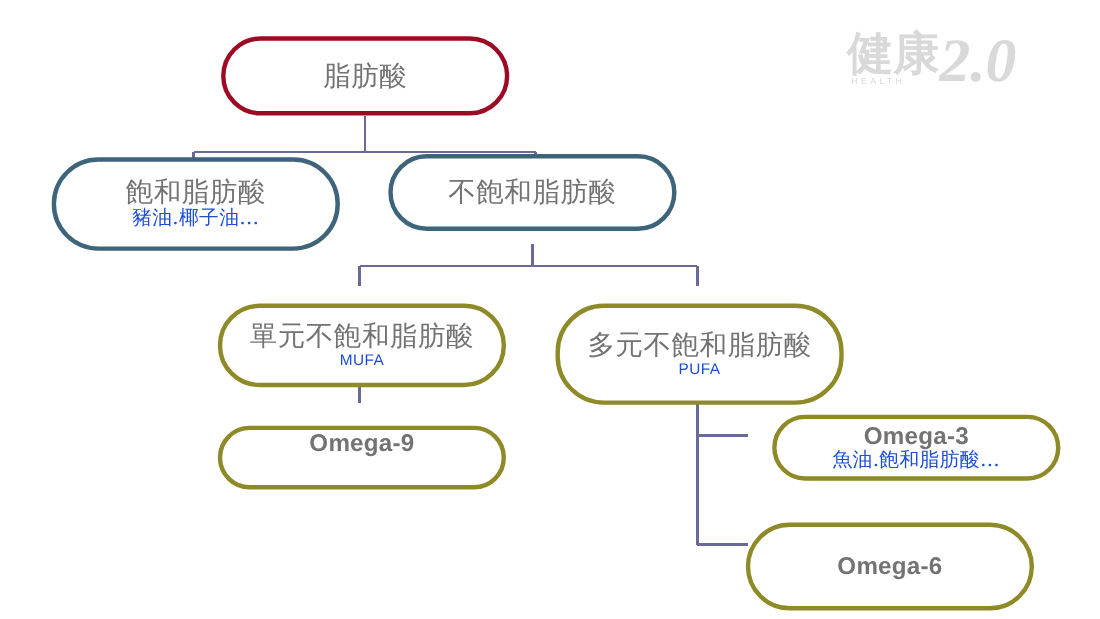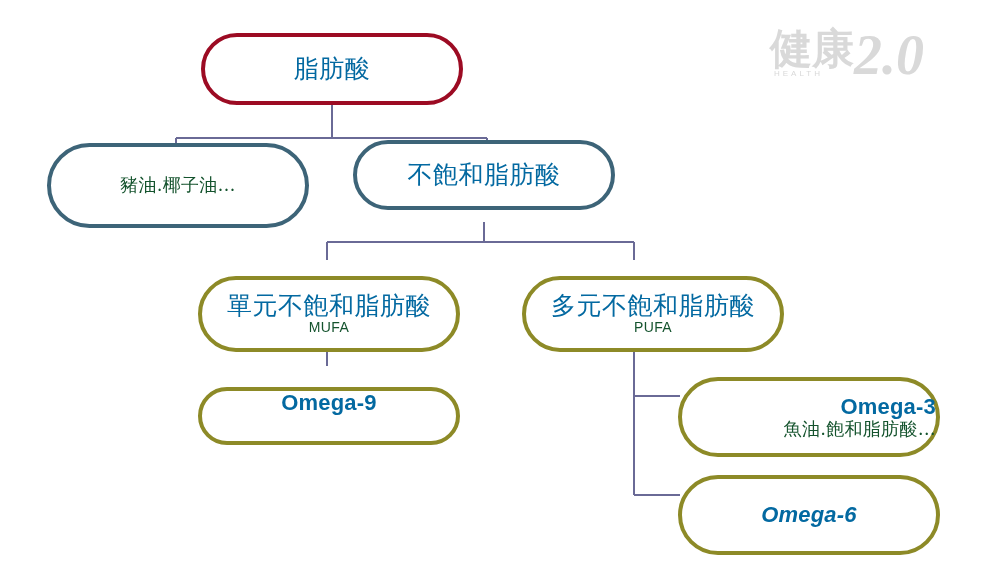--- a/index.html
+++ b/index.html
@@ -33,25 +33,25 @@
     box-sizing: border-box;
     background: #ffffff;
     display: flex;
     flex-direction: column;
     align-items: center;
     justify-content: center;
     text-align: center;
     line-height: 1.12;
   }
   .node .title {
-    color: #0369a1;
+    color: #737373;
     white-space: nowrap;
   }
   .node .subtitle {
-    color: #14532d;
+    color: #1d4ed8;
     white-space: nowrap;
   }
   .cjk-title {
     font-family: "DejaVu Sans", "Liberation Sans", sans-serif;
     font-size: 25px;
     font-weight: 400;
     letter-spacing: 0.5px;
   }
   .cjk-sub {
     font-family: "DejaVu Serif", "Liberation Serif", serif;
@@ -121,43 +121,44 @@
     <text x="2" y="45" font-family="'DejaVu Sans','Liberation Sans',sans-serif" font-size="42" font-weight="700" fill="#d9d9d9">健康</text>
     <text x="86" y="56" font-family="'Liberation Serif',serif" font-size="56" font-weight="700" font-style="italic" fill="#d9d9d9">2.0</text>
     <text x="6" y="58" font-family="'Liberation Sans',sans-serif" font-size="8" letter-spacing="3" fill="#d9d9d9">HEALTH</text>
   </svg>
 
   <div class="node root" style="left: 201px; top: 33px; width: 262px; height: 72px; border-color: rgb(156, 11, 35);">
     <span class="title cjk-title">脂肪酸</span>
   </div>
 
   <div class="node blue" style="left: 47px; top: 143px; width: 262px; height: 85px; border-color: rgb(61, 100, 120);">
+    <span class="title cjk-title">飽和脂肪酸</span>
     <span class="subtitle cjk-sub">豬油.椰子油…</span>
   </div>
 
   <div class="node blue" style="left: 353px; top: 140px; width: 262px; height: 70px; border-color: rgb(61, 100, 120);">
     <span class="title cjk-title">不飽和脂肪酸</span>
   </div>
 
   <div class="node olive" style="left: 198px; top: 255px; width: 262px; height: 76px; border-color: rgb(141, 138, 39);">
     <span class="title cjk-title">單元不飽和脂肪酸</span>
     <span class="subtitle latin-sub">MUFA</span>
   </div>
 
-  <div class="node olive" style="left: 522px; top: 255px; width: 262px; height: 76px; border-color: rgb(141, 138, 39);">
+  <div class="node olive" style="left: 505px; top: 255px; width: 262px; height: 92px; border-color: rgb(141, 138, 39);">
     <span class="title cjk-title">多元不飽和脂肪酸</span>
     <span class="subtitle latin-sub">PUFA</span>
   </div>
 
   <div class="node olive" style="left: 198px; top: 366px; width: 262px; height: 58px; border-color: rgb(141, 138, 39); justify-content: space-between;">
     <span class="title latin-title-bold">Omega-9</span>
   </div>
 
-  <div class="node olive" style="left: 678px; top: 356px; width: 262px; height: 80px; border-color: rgb(141, 138, 39); align-items: flex-end;">
+  <div class="node olive" style="left: 702px; top: 356px; width: 262px; height: 60px; border-color: rgb(141, 138, 39);">
     <span class="title latin-title-bold">Omega-3</span>
     <span class="subtitle cjk-sub">魚油.飽和脂肪酸…</span>
   </div>
 
-  <div class="node olive" style="left: 678px; top: 454px; width: 262px; height: 80px; border-color: rgb(141, 138, 39); font-style: italic;">
+  <div class="node olive" style="left: 678px; top: 454px; width: 262px; height: 80px; border-color: rgb(141, 138, 39);">
     <span class="title latin-title-bold">Omega-6</span>
   </div>
 
 </div>
 
 </body></html>

